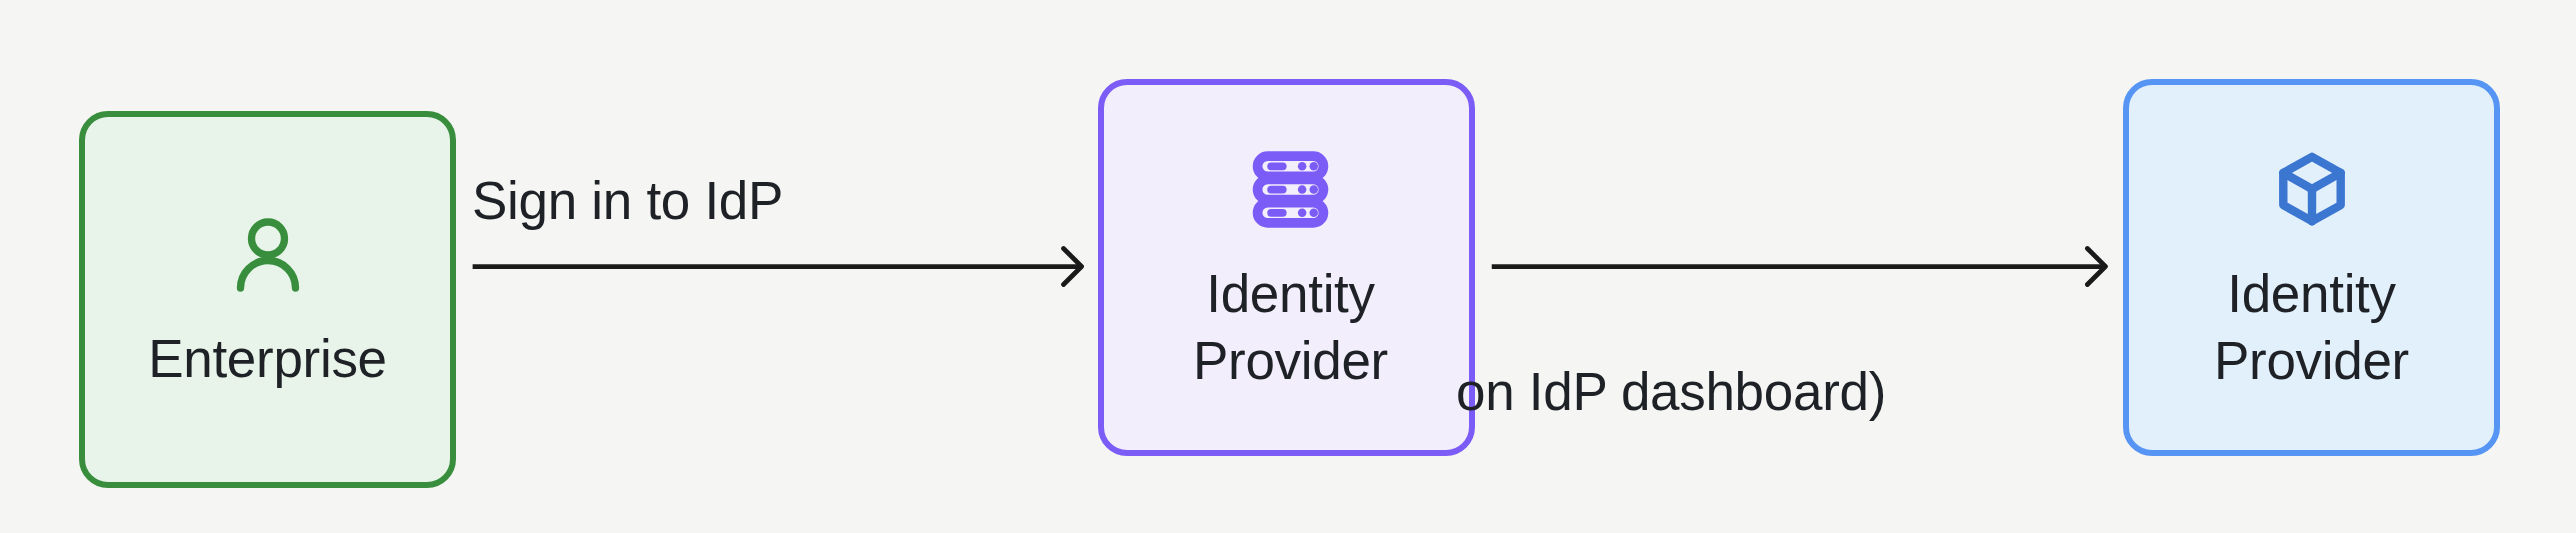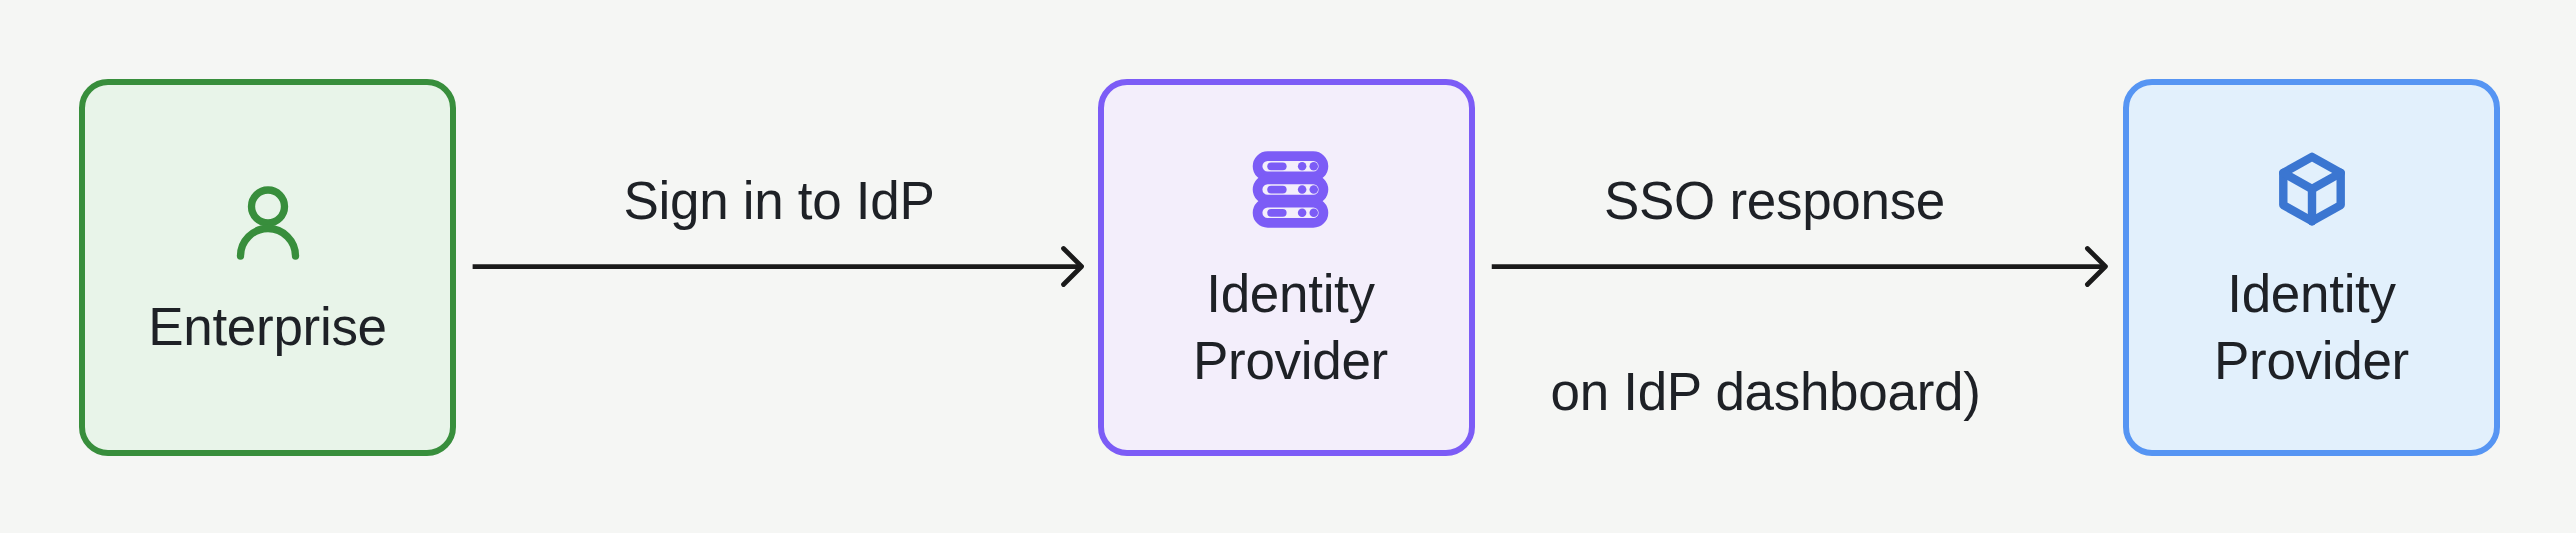--- a/index.html
+++ b/index.html
@@ -36,37 +36,37 @@
     line-height: 67px;
     font-weight: 500;
     text-align: center;
   }
   .edge-arrow { position: absolute; top: 238px; }
   .edge-label {
     position: absolute;
     font-size: 53px;
     line-height: 67px;
     font-weight: 500;
-    text-align: center;
+    text-align: left;
   }
   .node-1 { left: 79px; }
   .node-2 { left: 1098px; padding-left: 8px; }
   .node-3 { left: 2123px; }
   .arrow-1 { left: 472px; }
   .arrow-2 { left: 1491px; }
   .label-edge-1 { left: 472px;  width: 614px; top: 167px; }
   .label-edge-2 { left: 1465px; width: 619px; top: 167px; }
   .sublabel-edge-2 { left: 1456px; width: 619px; top: 291px; }
 </style>
 </head>
 <body>
 
 <div class="stage" style="background: rgb(245, 246, 244); color: rgb(30, 33, 38);">
 
-  <div class="node node-1" style="border-color: rgb(56, 142, 60); background: rgb(232, 244, 233);">
+  <div class="node node-1" style="border-color: rgb(56, 142, 60); background: rgb(232, 244, 233); margin-top: 32px;">
     <div class="icon-wrap">
       <svg width="88" height="88" viewBox="0 0 24 24" fill="none" stroke-width="2" stroke-linecap="round" stroke-linejoin="round" stroke="#388e3c">
         <circle cx="12" cy="7.5" r="4.5"></circle>
         <path d="M19.5 21a7.5 7.5 0 0 0 -15 0"></path>
       </svg>
     </div>
     <div class="title"><span>Enterprise</span><br></div>
   </div>
 
   <svg class="edge-arrow arrow-1" width="614" height="57" viewBox="0 0 645 60" fill="none" stroke="#1a1a1a">
@@ -92,21 +92,20 @@
         <circle cx="36" cy="36" r="2.2" fill="currentColor"></circle>
       </svg>
     </div>
     <div class="title"><span>Identity</span><br><span>Provider</span></div>
   </div>
 
   <svg class="edge-arrow arrow-2" width="619" height="57" viewBox="0 0 650 60" fill="none" stroke="#1a1a1a">
     <line x1="0" y1="30" x2="646" y2="30" stroke-width="5"></line>
     <polyline points="627,11 646,30 627,49" stroke-width="5" stroke-linecap="round" stroke-linejoin="round"></polyline>
   </svg>
-  <div class="edge-label label-edge-2">SSO response</div>
   <div class="edge-label sublabel-edge-2"><br><span>on IdP dashboard)</span></div>
 
   <div class="node node-3" style="border-color: rgb(86, 149, 243); background: rgb(226, 240, 252);">
     <div class="icon-wrap">
       <svg width="84" height="84" viewBox="0 0 24 24" fill="none" stroke-width="2.4" stroke-linecap="round" stroke-linejoin="round" stroke="#3b76d1">
         <path d="M12 2.8 L20.2 7.4 V16.6 L12 21.2 L3.8 16.6 V7.4 Z"></path>
         <path d="M3.8 7.4 L12 12 L20.2 7.4"></path>
         <path d="M12 12 V21.2"></path>
       </svg>
     </div>

